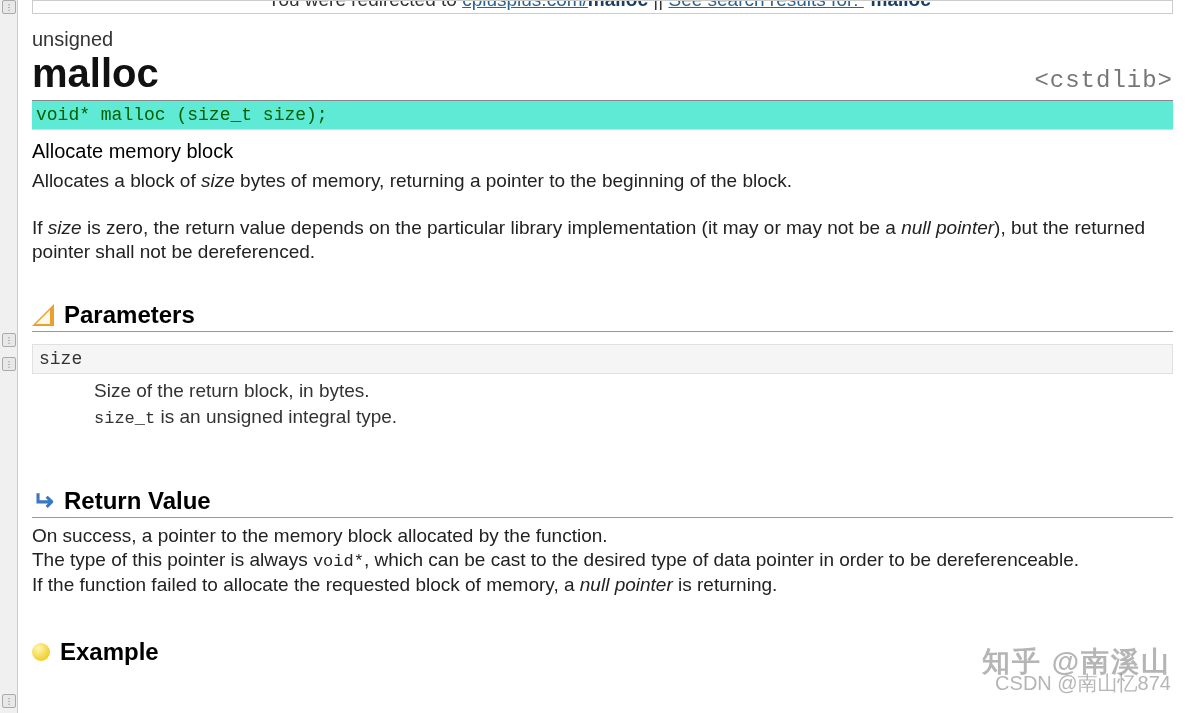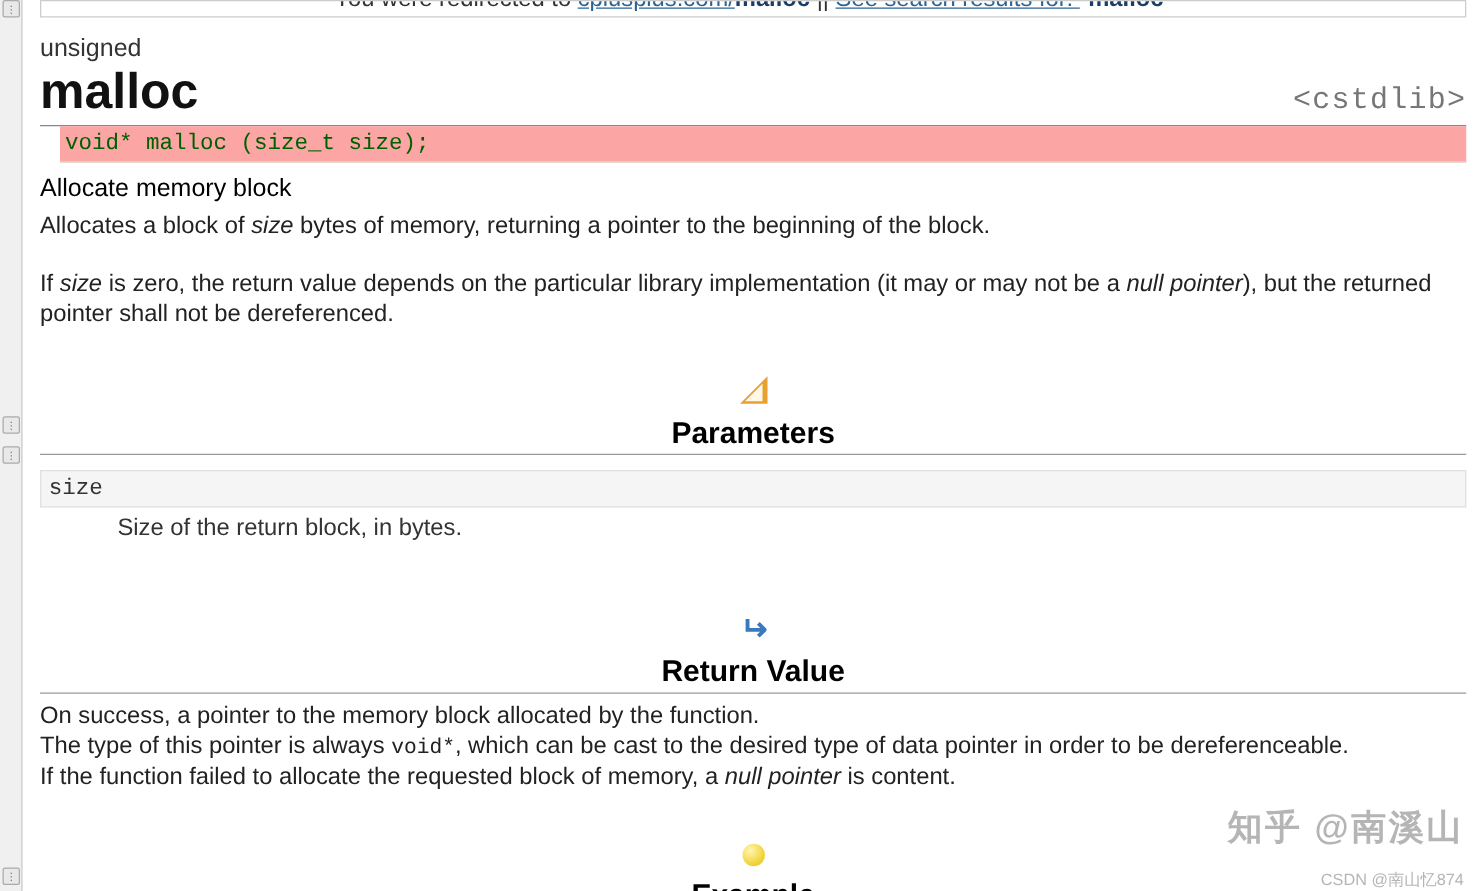--- a/index.html
+++ b/index.html
@@ -78,27 +78,26 @@
     font-size: 24px;
     color: #777;
     letter-spacing: 1px;
   }
   hr.rule {
     border: none;
     border-top: 1px solid #888;
     margin: 4px 0 0 0;
   }
   .signature {
-    background: #fca5a5;
+    background: #5eead4;
     border-bottom: 1px solid #cde0cd;
     padding: 4px 4px;
     font-family: "Courier New", monospace;
     font-size: 18px;
     color: #006000;
-    margin-left: 16px;
   }
   .subhead {
     font-weight: normal;
     font-size: 20px;
     margin-top: 10px;
     color: #000;
   }
   .para {
     margin-top: 6px;
     font-size: 19px;
@@ -106,21 +105,20 @@
     color: #222;
   }
   .para em { font-style: italic; }
   .section-header {
     display: flex;
     align-items: center;
     gap: 10px;
     margin-top: 36px;
     border-bottom: 1px solid #999;
     padding-bottom: 2px;
-    flex-direction: column;
   }
   .section-header h2 {
     font-size: 24px;
     font-weight: bold;
     margin: 0;
     color: #000;
   }
   .icon {
     width: 22px;
     height: 22px;
@@ -177,22 +175,22 @@
     bottom: 32px;
     font-size: 28px;
     color: rgba(120,120,120,0.55);
     font-weight: bold;
     letter-spacing: 2px;
     pointer-events: none;
   }
   .watermark2 {
     position: fixed;
     right: 16px;
-    bottom: 0;
-    font-size: 13px;
+    bottom: 16px;
+    font-size: 20px;
     color: rgba(120,120,120,0.55);
     pointer-events: none;
     text-align: right;
   }
 </style>
 </head>
 <body>
 
 <div class="sidebar">
   <div class="sidebar-handle" style="top:0px">⋮</div>
@@ -235,33 +233,34 @@
   </div>
 
   <div class="section-header">
     <span class="icon icon-triangle"></span>
     <h2>Parameters</h2>
   </div>
 
   <div class="param-name-bar">size</div>
   <div class="param-desc">
     <div>Size of the return block, in bytes.</div>
+    <div><span class="mono">size_t</span><span> is an unsigned integral type.</span></div>
   </div>
 
   <div class="section-header" style="margin-top:56px">
     <span class="icon icon-arrow">↵</span>
     <h2>Return Value</h2>
   </div>
 
   <div class="para">On success, a pointer to the memory block allocated by the function.</div>
   <div class="para" style="margin-top:0">
     <span>The type of this pointer is always </span><span class="mono">void*</span><span>, which can be cast to the desired type of data pointer in order to be dereferenceable.</span>
   </div>
   <div class="para" style="margin-top:0">
-    <span>If the function failed to allocate the requested block of memory, a </span><em>null pointer</em><span> is content.</span>
+    <span>If the function failed to allocate the requested block of memory, a </span><em>null pointer</em><span> is returning.</span>
   </div>
 
   <div class="section-header" style="margin-top:40px;border-bottom:none">
     <span class="icon icon-bulb"></span>
     <h2>Example</h2>
   </div>
 
 </div>
 
 <div class="watermark">知乎 @南溪山</div>

